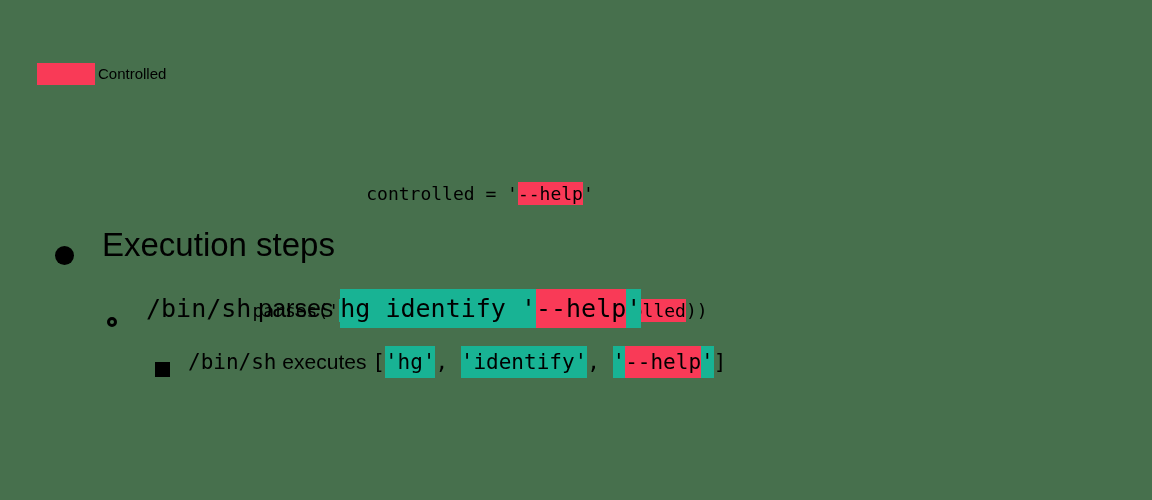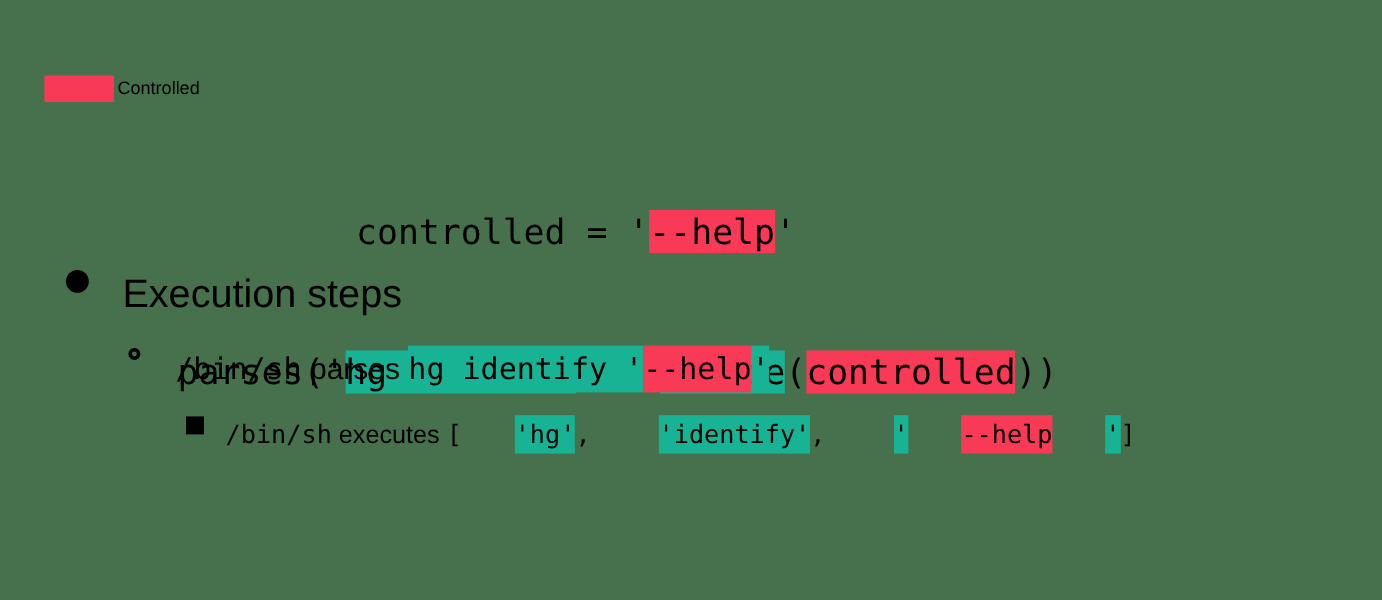--- a/index.html
+++ b/index.html
@@ -32,48 +32,48 @@
   .legend-swatch { width: 58px; height: 22px; flex: none; }
   .sw-controlled { background: var(--controlled); }
   .sw-static { background: var(--static); }
   .legend-label { font-size: 15px; line-height: 22px; padding-left: 3px; white-space: pre; }
 
   
   #code-block {
     position: absolute; left: 148px; top: 96px; width: 664px;
     text-align: center;
     font-family: "DejaVu Sans Mono", monospace;
-    font-size: 29px; line-height: 39px;
+    font-size: 18px; line-height: 39px;
     white-space: pre;
   }
   #code-block .hl { padding: 1px 0; }
 
   
-  .step { position: absolute; display: flex; align-items: flex-start; white-space: pre; }
+  .step { position: absolute; display: flex; align-items: flex-end; white-space: pre; }
 
   #step1 { left: 55px; top: 225px; line-height: 40px; }
   .bullet-dot {
     width: 19px; height: 19px; border-radius: 50%;
     background: var(--text); margin-right: 28px; flex: none;
   }
   .step1-label { font-size: 33px; font-family: "Liberation Sans", sans-serif; }
 
   #step2 { left: 107px; top: 290px; line-height: 36px; font-size: 25px; font-family: "DejaVu Sans Mono", monospace; }
   .bullet-ring {
     width: 10px; height: 10px; border: 3px solid var(--text); border-radius: 50%;
     background: transparent; margin-right: 29px; flex: none;
   }
   #step2 .hl { padding: 5px 0; }
 
   #step3 { left: 155px; top: 347px; line-height: 30px; font-size: 21px; font-family: "DejaVu Sans Mono", monospace; }
   .bullet-square {
     width: 15px; height: 15px; background: var(--text);
     margin-right: 18px; flex: none;
   }
-  #step3 .hl { padding: 4px 0; margin-left: 44px; }
+  #step3 .hl { padding: 4px 0; }
 </style>
 </head>
 <body>
 
 <div id="legend">
   <div class="legend-row">
     <span class="legend-swatch sw-controlled"></span>
     <span class="legend-label">Controlled</span>
   </div>
 </div>

